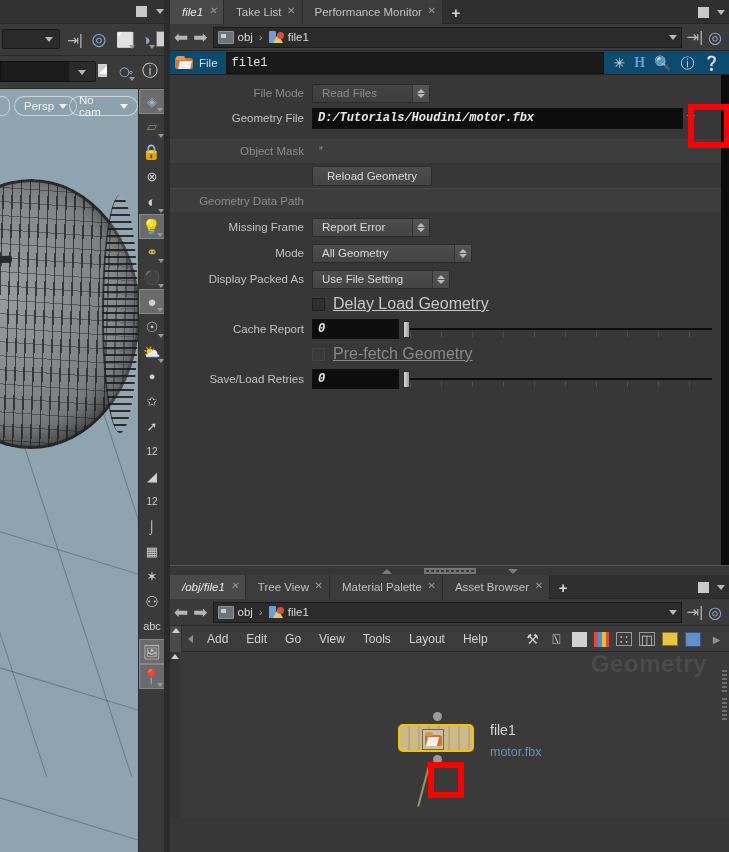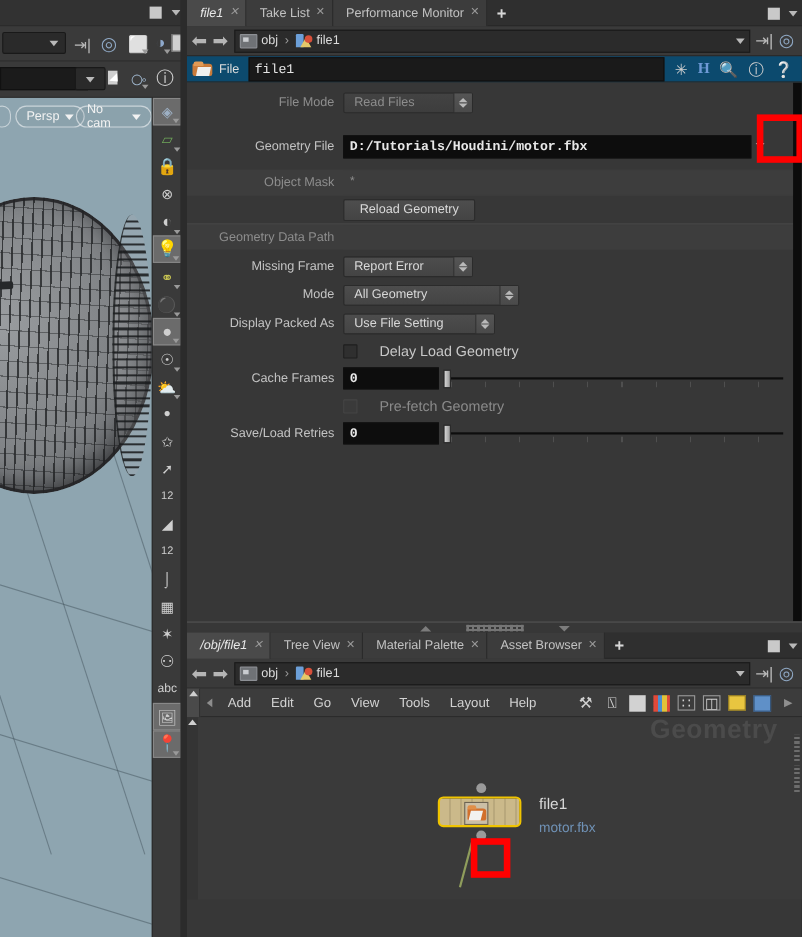--- a/index.html
+++ b/index.html
@@ -140,33 +140,33 @@
     margin-left:auto; width:17px; height:100%; border-left:1px solid #333;
     background: linear-gradient(#555,#4a4a4a); display:flex; flex-direction:column;
     align-items:center; justify-content:center; gap:1px;
   }
   .up-t{width:0;height:0;border-left:4px solid transparent;border-right:4px solid transparent;border-bottom:4px solid #b9b9b9;}
   .dn-t{width:0;height:0;border-left:4px solid transparent;border-right:4px solid transparent;border-top:4px solid #b9b9b9;}
 
   .txt-input {
     height:20px; background:#0d0d0d; border:1px solid #101010; color:#e8e8e8;
     font-family:"Liberation Mono", monospace; font-size:12px; font-weight:bold;
-    display:flex; align-items:center; padding:0 5px; letter-spacing:0px;
+    display:flex; align-items:center; padding:0 5px; letter-spacing:0px;font-style:italic;
   }
   .txt-input.plain { background:#3d3d3d; border:none; color:#8b8b8b; font-weight:normal; font-size:11px; }
 
   .push-btn {
     height:20px; background:linear-gradient(#4e4e4e,#444); border:1px solid #2c2c2c; border-radius:2px;
     color:#d9d9d9; font-size:11.5px; display:flex; align-items:center; justify-content:center; padding: 0 14px;
   }
   .chk {
     width:13px;height:13px;background:#2f2f2f;border:1px solid #1e1e1e; border-radius:1px;
   }
   .chk.dim{ background:#3a3a3a; border-color:#454545; }
-  .chk-label{ font-size:13px;color:#c8c8c8; margin-left:20px;}
+  .chk-label{ font-size:16px;color:#c8c8c8; margin-left:8px;text-decoration:underline;}
   .chk-label.dim{ color:#8a8a8a; }
 
   .slider-wrap{ position:relative; flex:1; height:22px; display:flex; align-items:center; margin-left:3px;}
   .slider-track{ position:absolute; left:8px; right:2px; top:10px; height:2px; background:#0d0d0d; }
   .slider-ticks{ position:absolute; left:8px; right:2px; top:14px; height:5px;
                  background: repeating-linear-gradient(90deg, #4f4f4f 0 1px, transparent 1px 31px);}
   .slider-handle{ position:absolute; left:1px; top:3px; width:7px; height:17px;
                   background: linear-gradient(90deg,#d8d8d8,#9a9a9a); border:1px solid #2b2b2b; }
 
   .num-input{ width:87px; }
@@ -471,21 +471,21 @@
           <div class="menu-btn dim" style="width:118px;">
             <span>Read Files</span>
             <span class="spin">
                 <i class="up-t"></i>
                 <i class="dn-t"></i>
               </span>
           </div>
         </div>
       </div>
 
-      <div class="prow" style="height:26px;margin-top:15px;">
+      <div class="prow" style="height:26px;">
         <div class="plabel">Geometry File</div>
         <div class="pfield" style="padding-right:46px;">
           <div class="txt-input" style="flex:1;height:21px;">D:/Tutorials/Houdini/motor.fbx</div>
           <span class="caret" style="position:absolute;right:34px;top:9px;"></span>
         </div>
       </div>
 
       <div class="prow band" style="height:24px;margin-top:8px;">
         <div class="plabel dim">Object Mask</div>
         <div class="pfield">
@@ -548,21 +548,21 @@
 
       <div class="prow" style="height:24px;">
         <div class="plabel"></div>
         <div class="pfield">
           <span class="chk"></span>
           <span class="chk-label">Delay Load Geometry</span>
         </div>
       </div>
 
       <div class="prow" style="height:26px;">
-        <div class="plabel">Cache Frames</div>
+        <div class="plabel">Cache Report</div>
         <div class="pfield" style="padding-right:15px;">
           <div class="txt-input num-input">0</div>
           <div class="slider-wrap">
             <span class="slider-track"></span>
             <span class="slider-ticks"></span>
             <span class="slider-handle"></span>
           </div>
         </div>
       </div>
 

